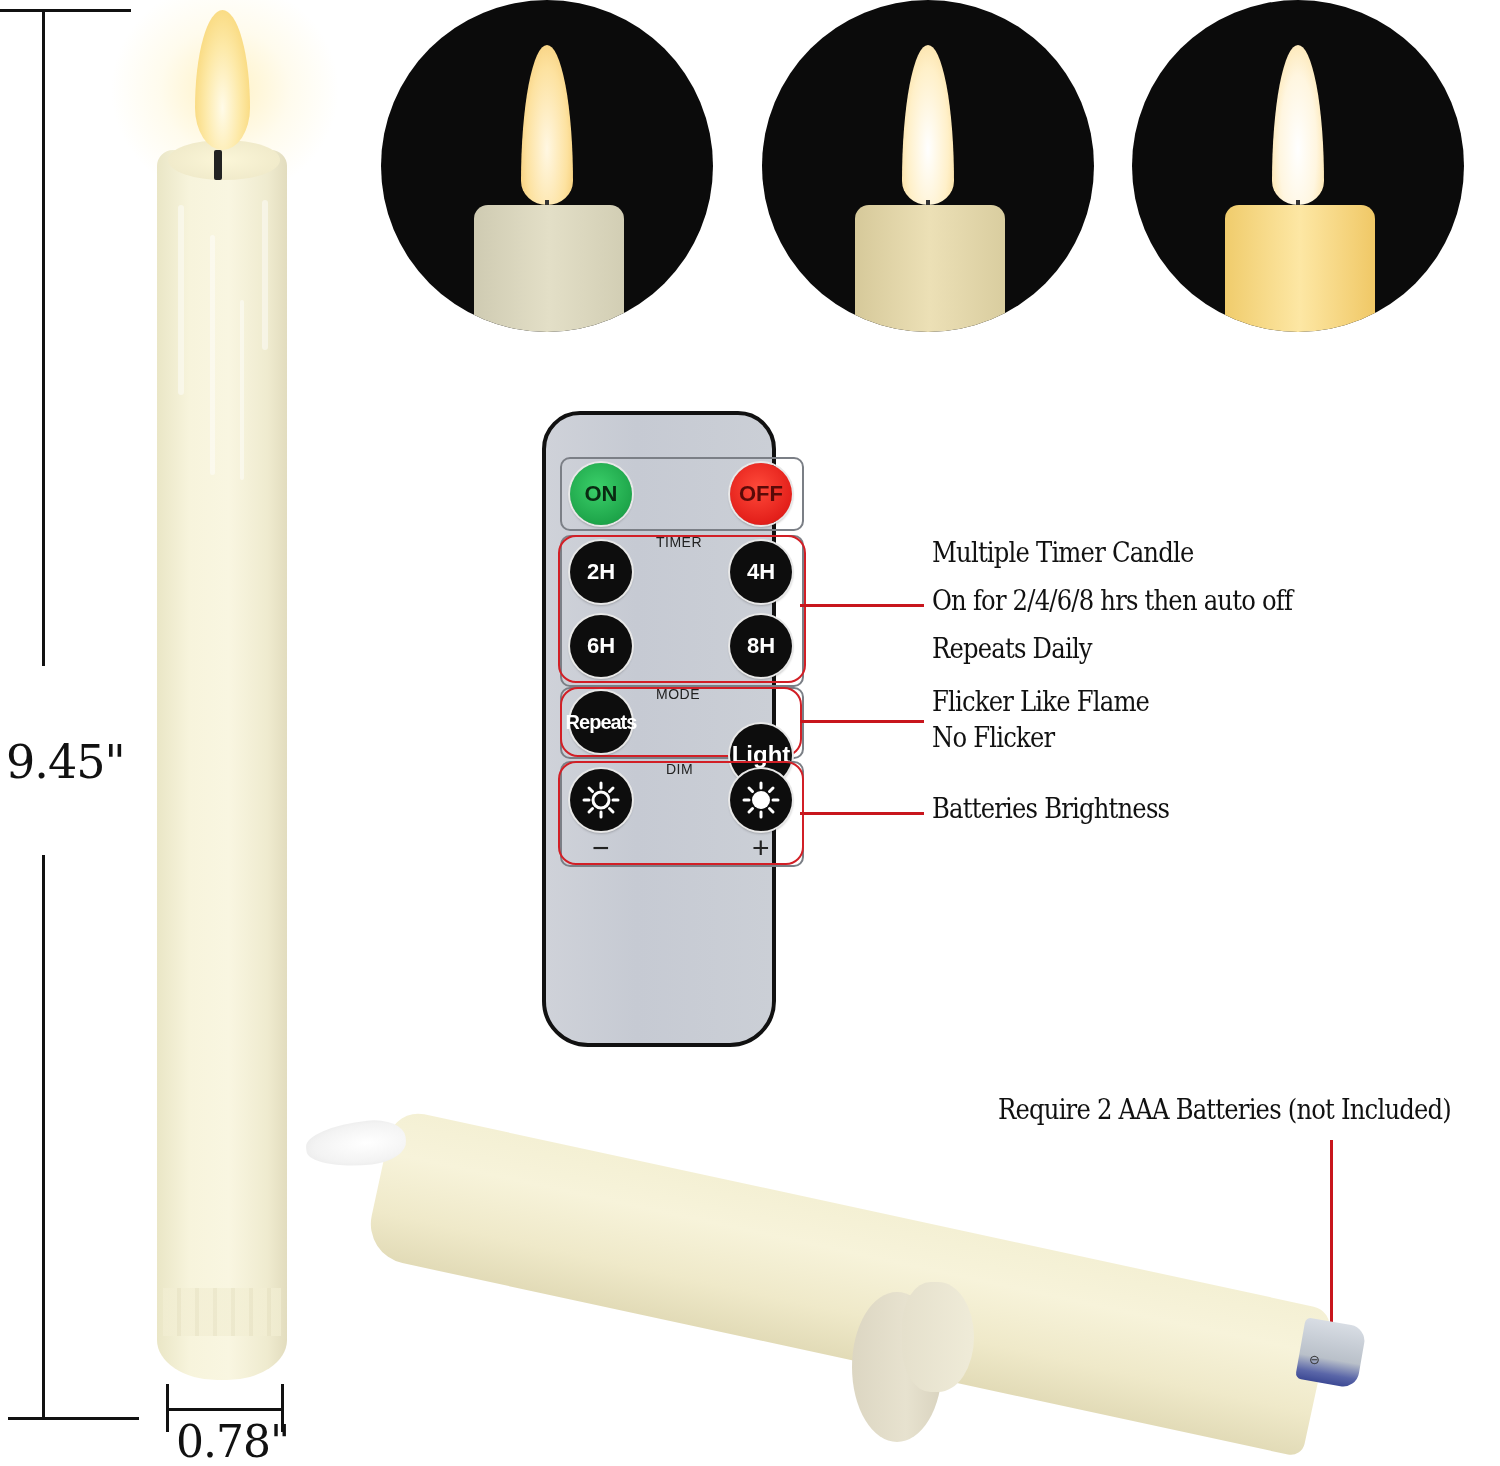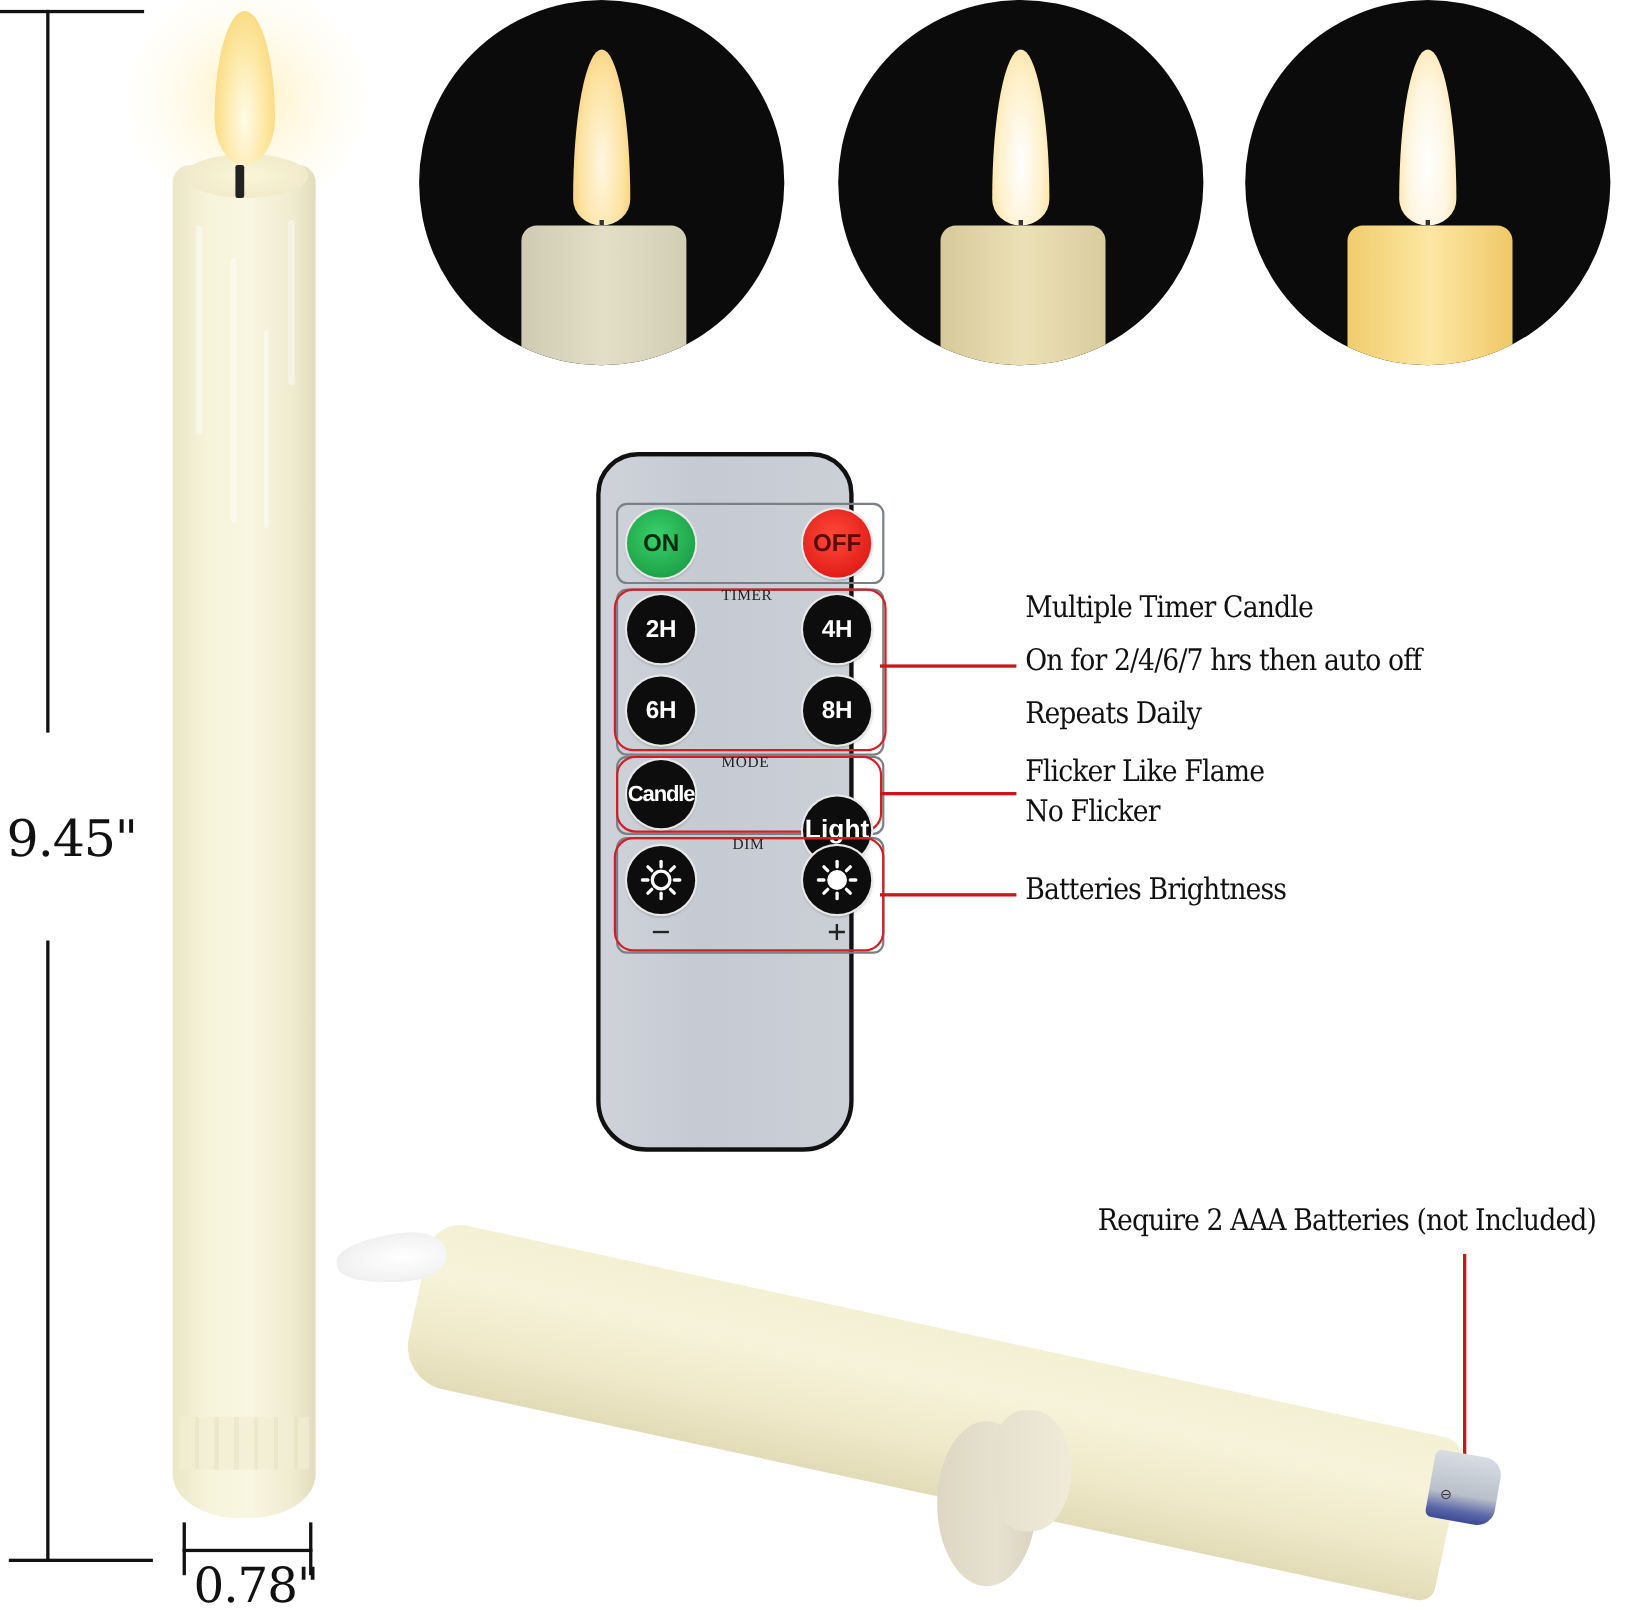--- a/index.html
+++ b/index.html
@@ -48,21 +48,21 @@
   .remote .hl { position:absolute; border:2.5px solid #d21f26; border-radius:18px; box-sizing:border-box; }
   .rbtn {
     position:absolute; width:62px; height:62px; border-radius:50%; background:#0d0d0d;
     box-shadow:0 0 0 2px #e8e8e8, 0 2px 3px rgba(0,0,0,0.4);
     color:#fff; font-family:"Liberation Sans", sans-serif; font-weight:bold; font-size:22px;
     display:flex; align-items:center; justify-content:center; cursor:pointer;
   }
   .rbtn.on { background:radial-gradient(circle at 45% 40%, #3bd06a 0%, #1ea54a 70%, #168a3b 100%); color:#0a2a12; }
   .rbtn.off { background:radial-gradient(circle at 45% 40%, #ff4a3a 0%, #e31f1a 70%, #b81512 100%); color:#5a0a08; }
   .rbtn.small { font-size:20px; letter-spacing:-1px; }
-  .rlabel { position:absolute; font-family:Liberation Serif, serif; font-size:14px; color:#222; letter-spacing:0.5px; }
+  .rlabel { position:absolute; font-family:Liberation Sans, sans-serif; font-size:14px; color:#222; letter-spacing:0.5px; }
   .pm { position:absolute; font-family:"Liberation Sans", sans-serif; font-size:30px; color:#222; line-height:1; }
   .leader { position:absolute; background:#c8161d; height:3px; }
   .callout { position:absolute; font-family:"DejaVu Serif", serif; font-size:27px; color:#111; white-space:nowrap; letter-spacing:-0.8px; font-stretch:condensed; transform-origin:left top; }
   
   .lying {
     position:absolute; left:395px; top:1108px; width:960px; height:150px;
     transform-origin:0 0; transform:rotate(12.2deg);
     background:linear-gradient(180deg,#f4f0d4 0%,#f7f3da 30%,#efe9c9 70%,#e2dbb7 100%);
     border-radius:30px 20px 14px 40px;
   }
@@ -136,21 +136,21 @@
   <div class="hl" style="left:12px;top:120px;width:248px;height:148px;"></div>
   <div class="rlabel" style="left:110px;top:119px;">TIMER</div>
   <div class="rbtn" style="left:24px;top:126px;">2H</div>
   <div class="rbtn" style="left:184px;top:126px;">4H</div>
   <div class="rbtn" style="left:24px;top:200px;">6H</div>
   <div class="rbtn" style="left:184px;top:200px;">8H</div>
 
   <div class="panel" style="left:14px;top:272px;width:244px;height:72px;"></div>
   <div class="hl" style="left:14px;top:272px;width:242px;height:70px;"></div>
   <div class="rlabel" style="left:110px;top:271px;">MODE</div>
-  <div class="rbtn small" style="left:24px;top:276px;">Candle</div>
+  <div class="rbtn small" style="left:24px;top:276px;">Repeats</div>
   <div class="rbtn" style="left:184px;top:276px;font-size:24px;margin-top:33px;">Light</div>
 
   <div class="panel" style="left:14px;top:346px;width:244px;height:106px;"></div>
   <div class="hl" style="left:12px;top:346px;width:246px;height:104px;"></div>
   <div class="rlabel" style="left:120px;top:346px;text-align:center;">DIM</div>
   <div class="rbtn" style="left:24px;top:354px;">
     <svg width="40" height="40" viewBox="0 0 40 40">
       <circle cx="20" cy="20" r="8" fill="none" stroke="#fff" stroke-width="3"></circle>
       <g stroke="#fff" stroke-width="3" stroke-linecap="round">
         <line x1="20" y1="3" x2="20" y2="8"></line>
@@ -182,21 +182,21 @@
   <div class="pm" style="left:46px;top:418px;">−</div>
   <div class="pm" style="left:206px;top:418px;">+</div>
 </div>
 
 <div class="leader" style="left:800px;top:604px;width:124px;"></div>
 <div class="leader" style="left:800px;top:720px;width:124px;"></div>
 <div class="leader" style="left:800px;top:812px;width:124px;"></div>
 <div class="leader" style="left:1330px;top:1140px;width:3px;height:220px;"></div>
 
 <div class="callout" style="left:932px;top:537px;">Multiple Timer Candle</div>
-<div class="callout" style="left:932px;top:585px;">On for 2/4/6/7 hrs then auto off</div>
+<div class="callout" style="left:932px;top:585px;">On for 2/4/6/8 hrs then auto off</div>
 <div class="callout" style="left:932px;top:633px;">Repeats Daily</div>
 <div class="callout" style="left:932px;top:686px;">Flicker Like Flame</div>
 <div class="callout" style="left:932px;top:722px;">No Flicker</div>
 <div class="callout" style="left:932px;top:793px;">Batteries Brightness</div>
 <div class="callout" style="left:998px;top:1094px;">Require 2 AAA Batteries (not Included)</div>
 
 <div>
   <div class="lying"></div>
   <div class="lying-tip"></div>
   <div class="cap">

